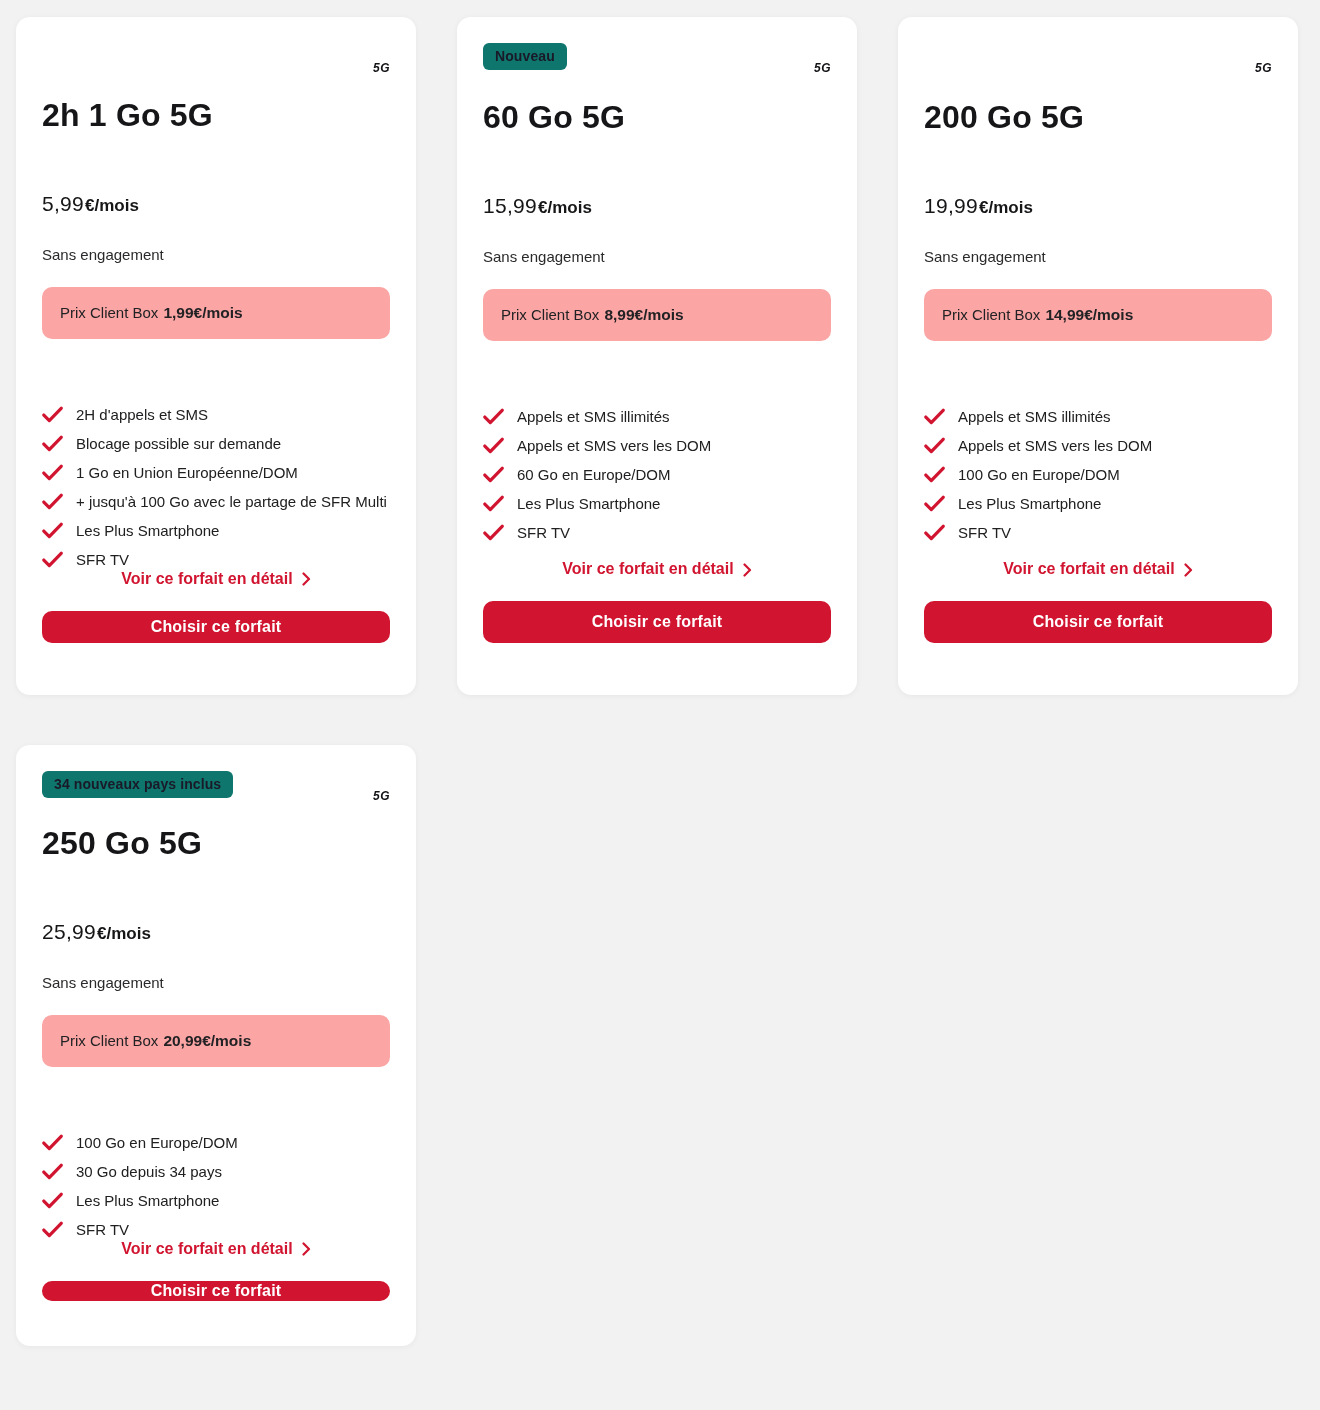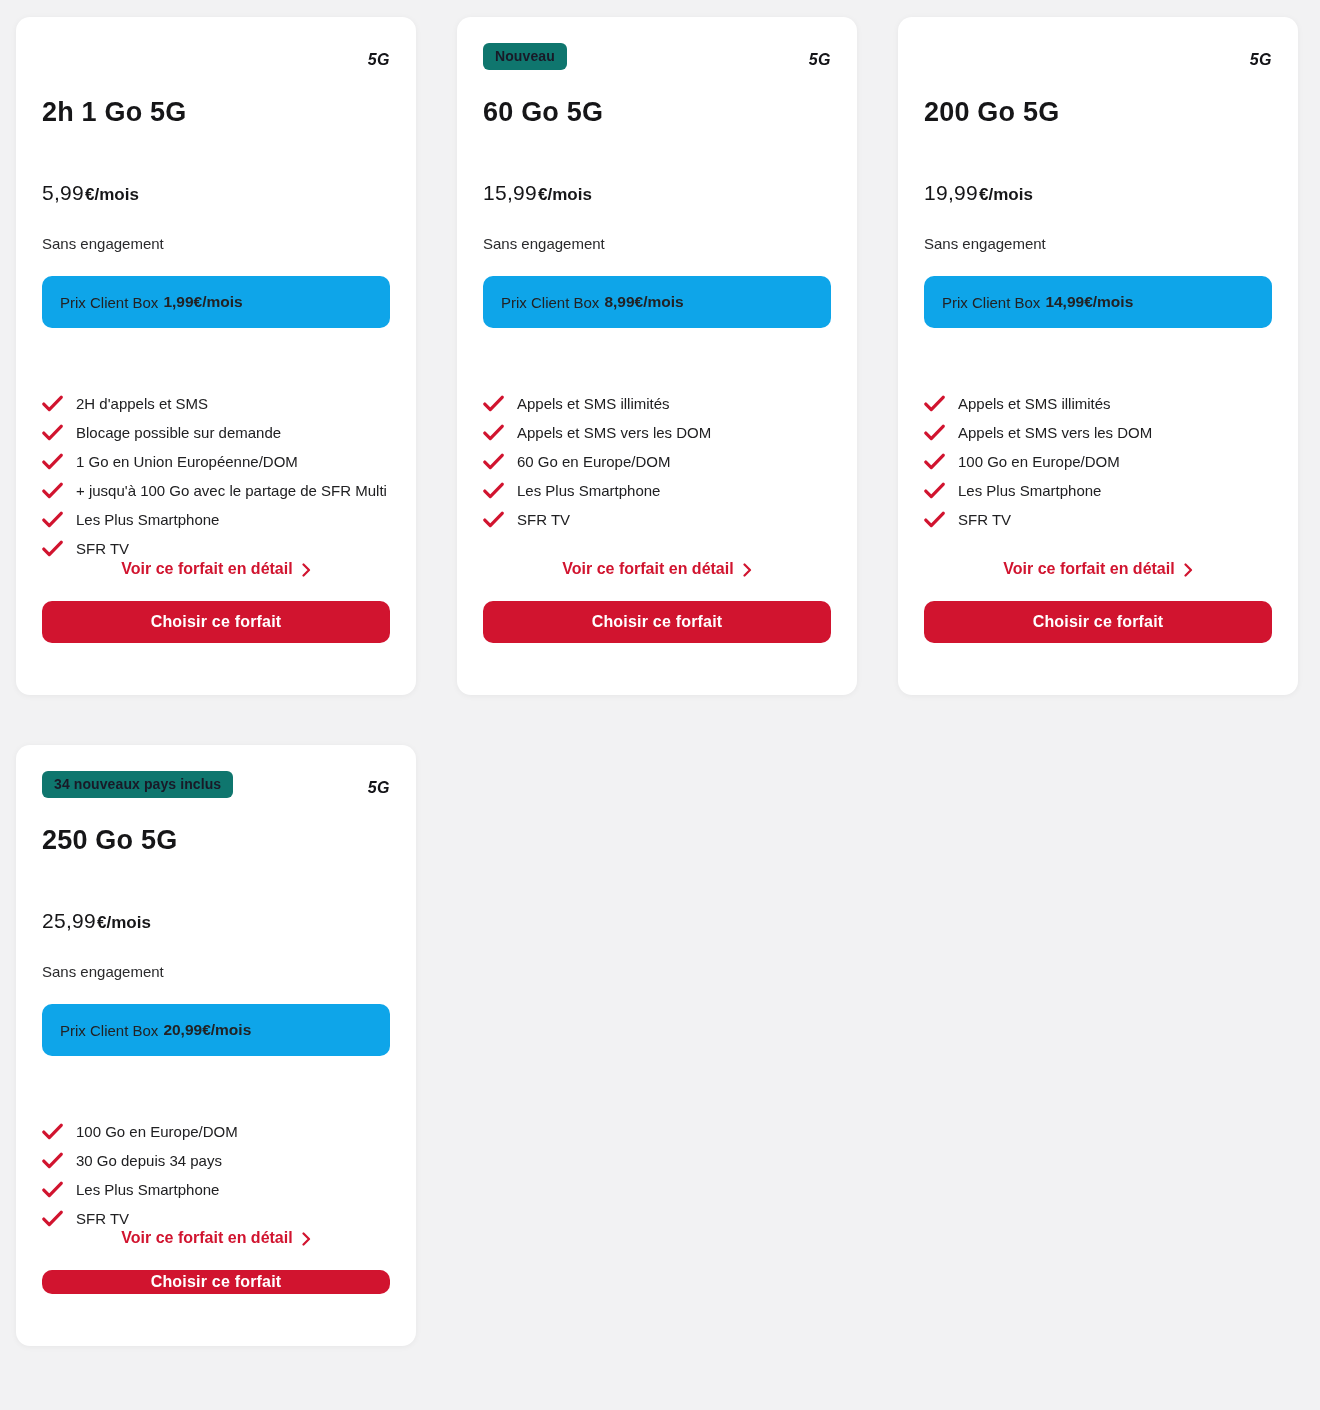--- a/index.html
+++ b/index.html
@@ -38,30 +38,30 @@
     background:#0f766e;
     color:#191927;
     font-weight:bold;
     font-size:14px;
     line-height:14px;
     padding:6px 12px 7px 12px;
     border-radius:6px;
     letter-spacing:.1px;
   }
   .logo-5g{
-    font-size:16px;
+    font-size:12px;
     font-weight:bold;
     font-style:italic;
     color:#141418;
     letter-spacing:.5px;
-    margin-top:8px;
+    margin-top:18px;
   }
   .plan-title{
     margin-top:24px;
-    font-size:27px;
+    font-size:32px;
     font-weight:bold;
     letter-spacing:.2px;
     color:#161618;
   }
   .price-line{
     margin-top:31px;
     display:flex;
     align-items:baseline;
     color:#161618;
   }
@@ -75,21 +75,21 @@
     font-weight:bold;
     margin-left:1px;
   }
   .engagement{
     margin-top:30px;
     font-size:15px;
     color:#2a2a2c;
   }
   .price-box{
     margin-top:24px;
-    background:#0ea5e9;
+    background:#fca5a5;
     border-radius:10px;
     min-height:52px;
     display:flex;
     align-items:center;
     padding:0 18px;
     font-size:15px;
     color:#222224;
     text-align:center;
   }
   .price-box .box-label{white-space:pre;}

